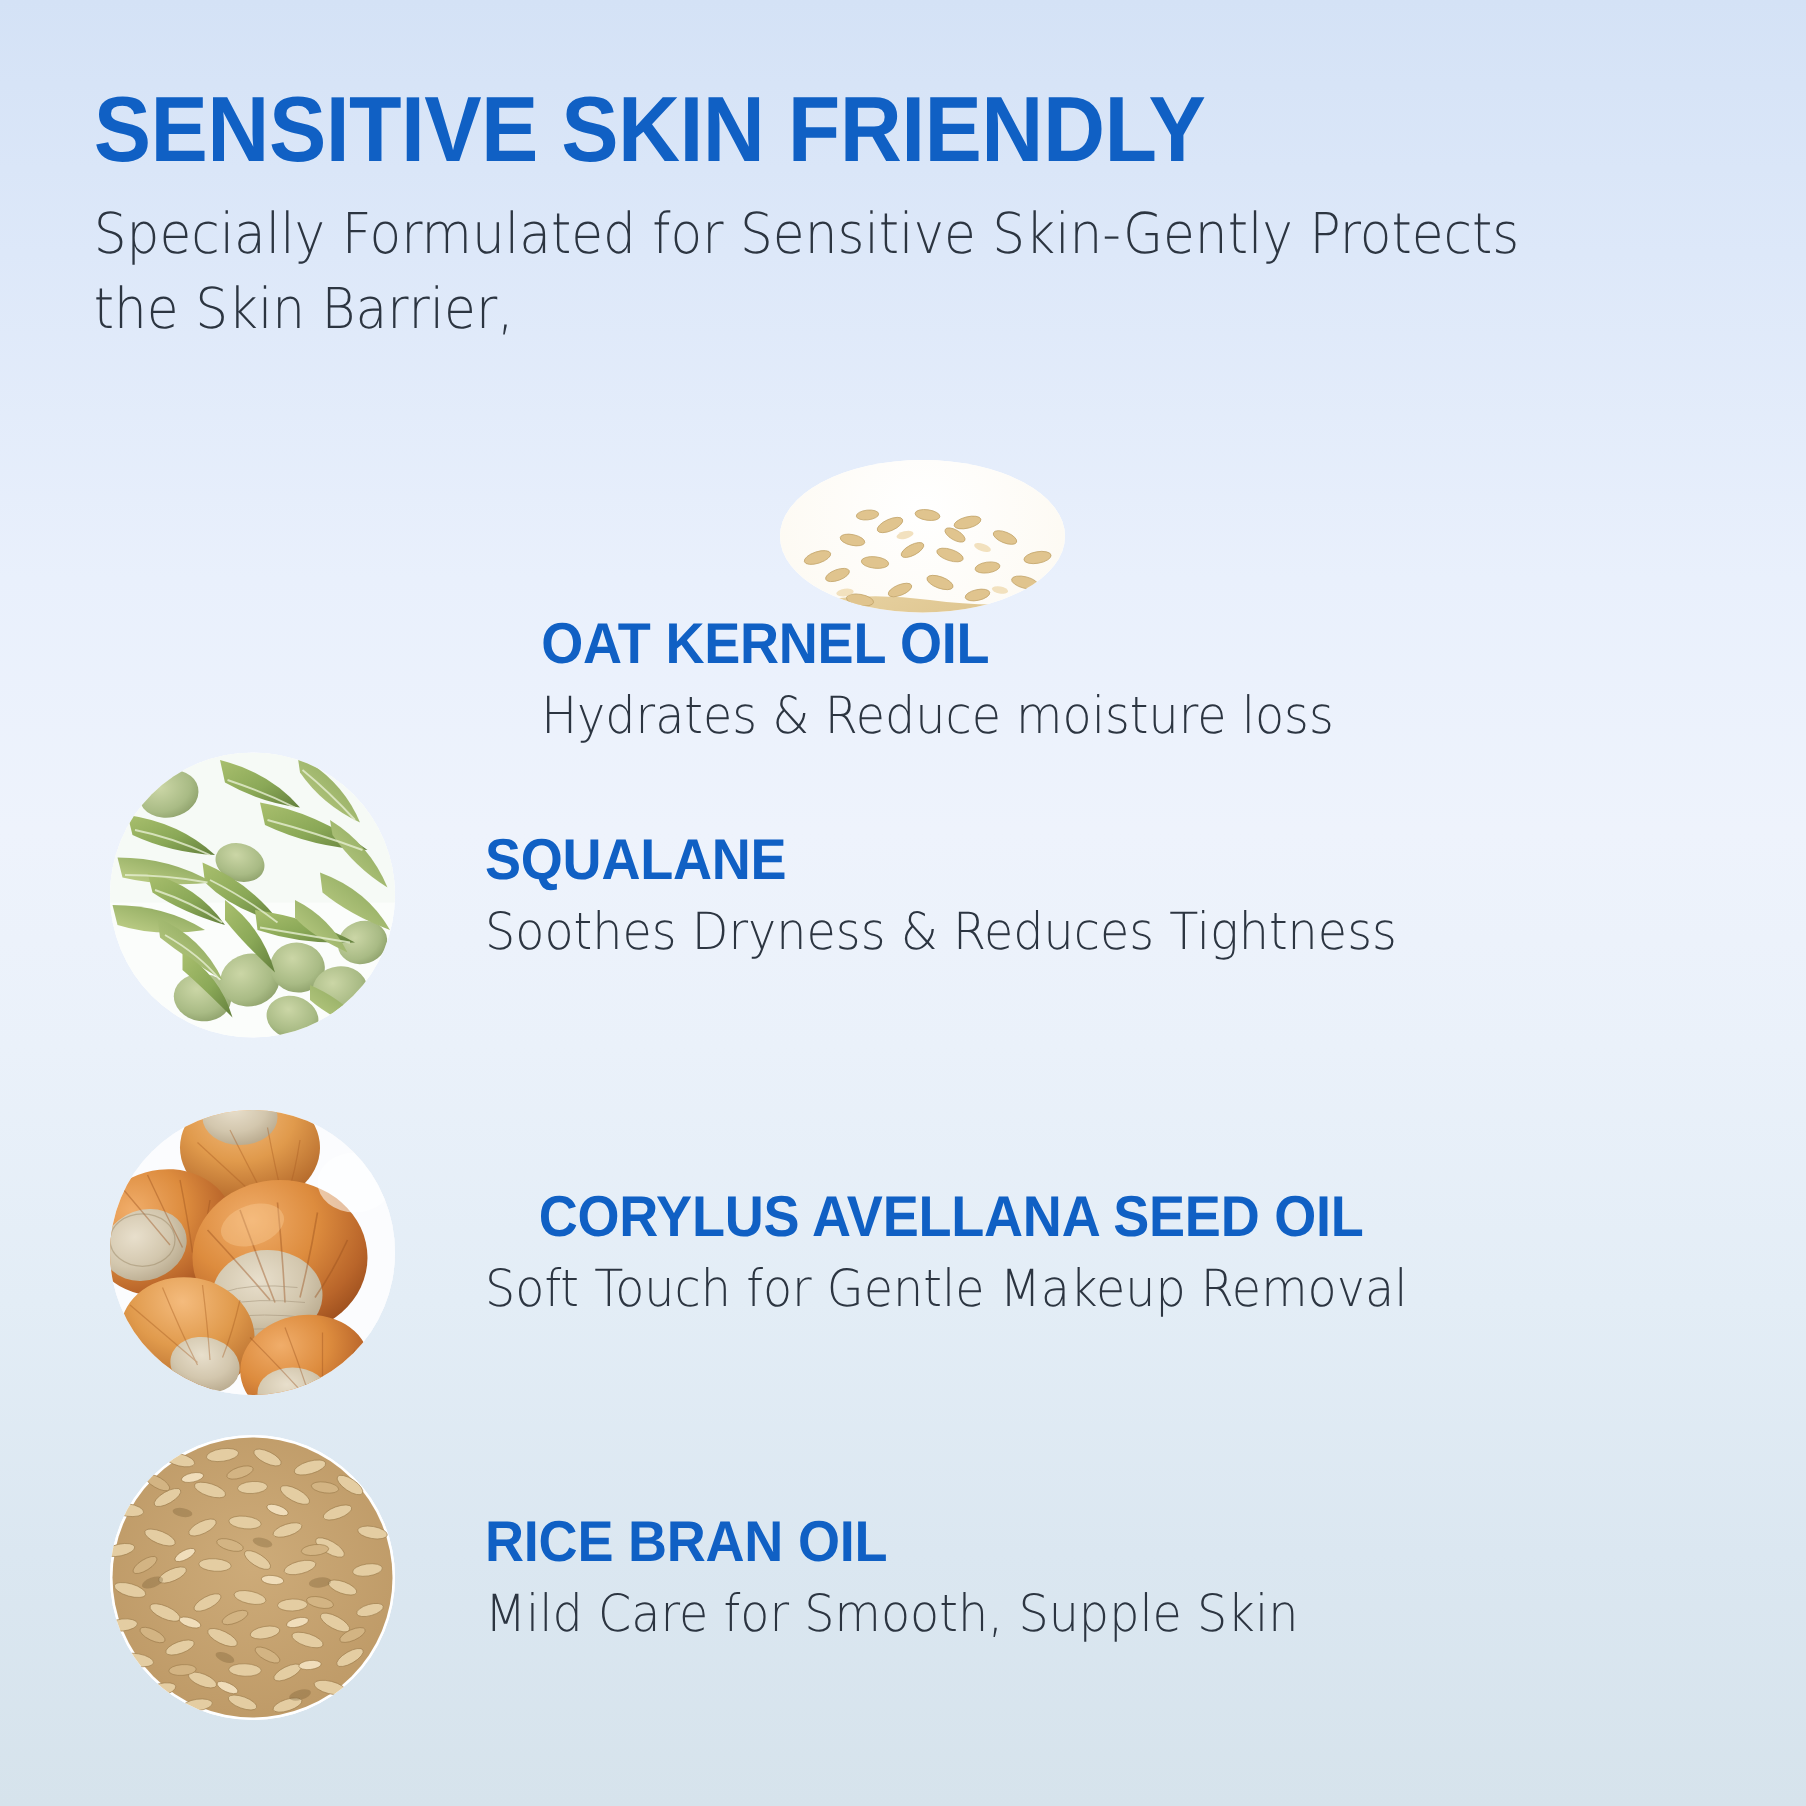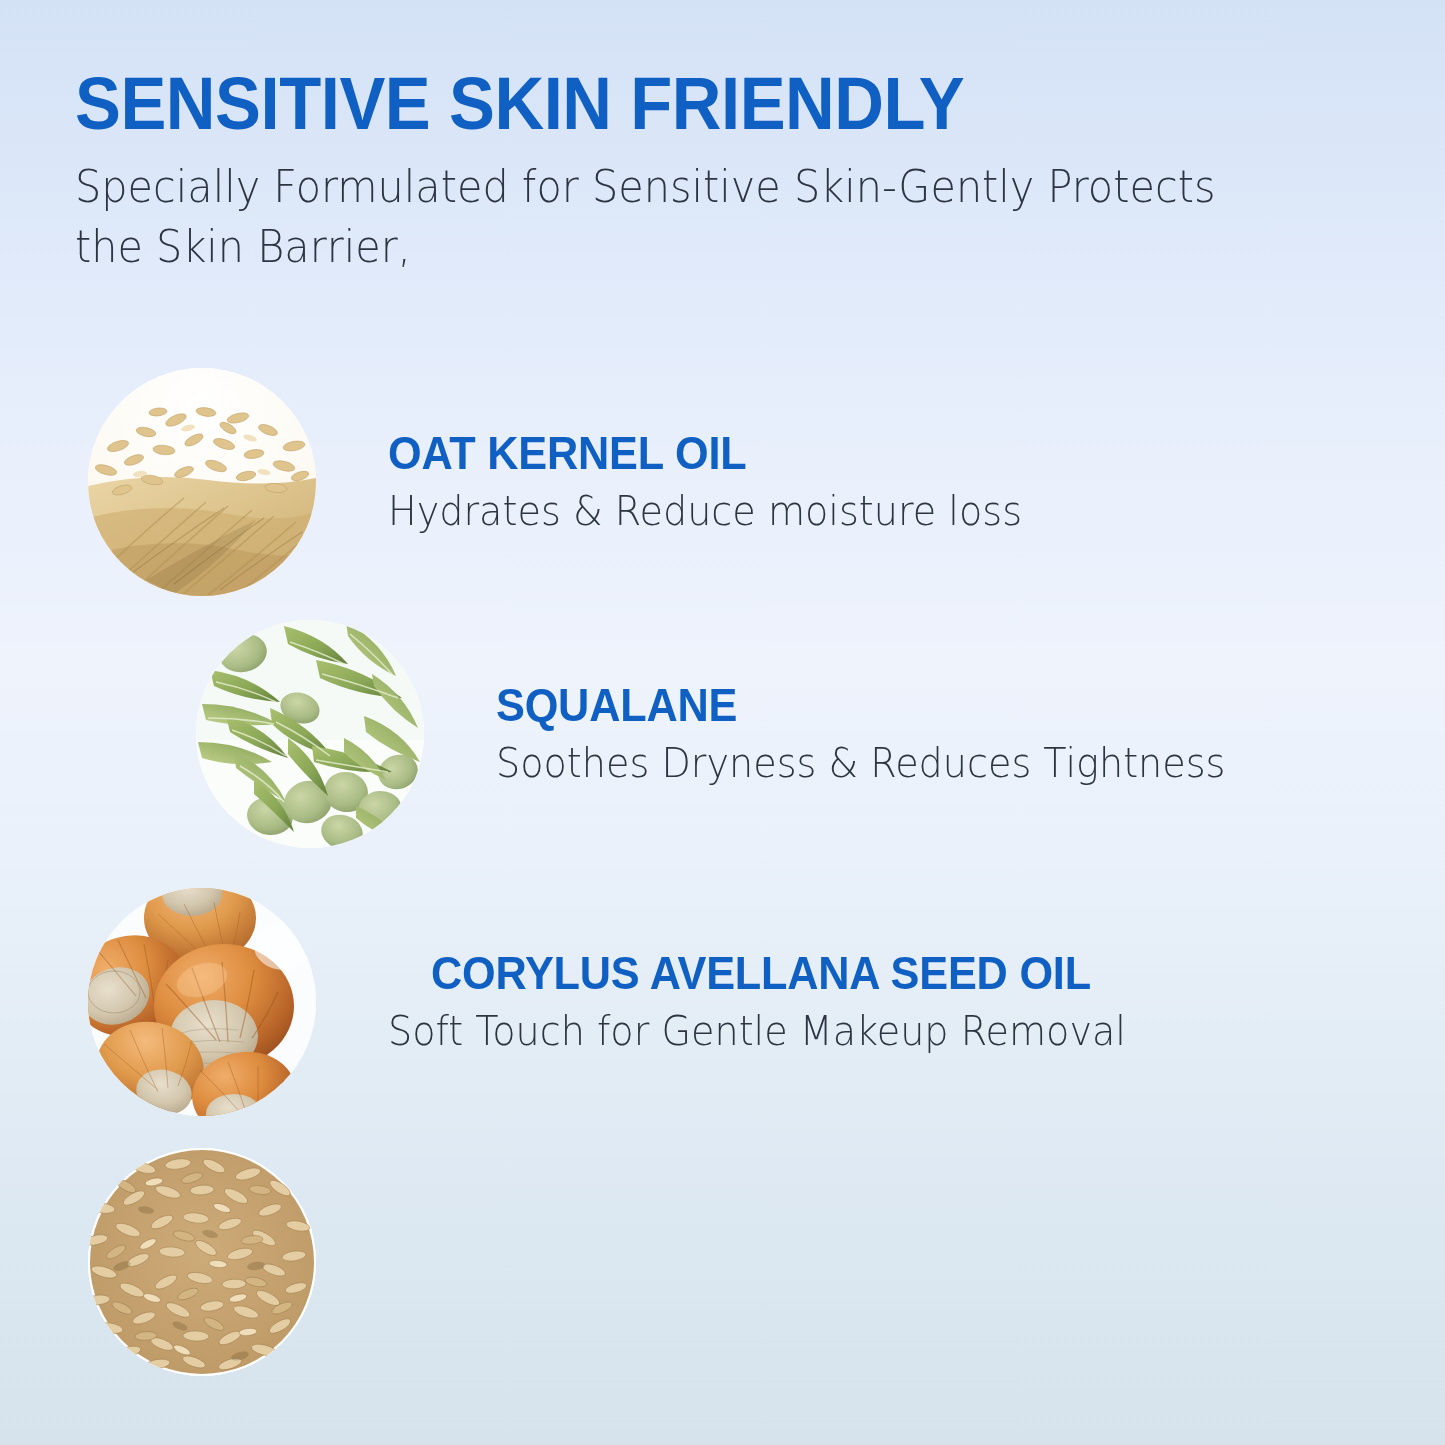--- a/index.html
+++ b/index.html
@@ -53,22 +53,22 @@
   .rows { position:absolute; left:0; top:0; width:1445px; }
 
   .row {
     position:absolute;
     left:88px;
     width:1300px;
     height:228px;
     display:flex;
     align-items:center;
   }
-  .row-1 { top:368px; }
-  .row-2 { top:620px;justify-content:center; }
+  .row-1 { top:368px;flex-direction:column; }
+  .row-2 { top:602px; }
   .row-3 { top:888px;text-align:center; }
   .row-4 { top:1148px; }
 
   .thumb {
     width:228px;
     height:228px;
     min-width:228px;
     border-radius:50%;
     overflow:hidden;
     position:relative;
@@ -457,15 +457,19 @@
         <g fill="#6a4f28" opacity="0.28">
           <ellipse cx="34" cy="118" rx="9" ry="4" transform="rotate(-20 34 118)"></ellipse>
           <ellipse cx="122" cy="86" rx="8" ry="3.5" transform="rotate(14 122 86)"></ellipse>
           <ellipse cx="168" cy="118" rx="9" ry="4" transform="rotate(-8 168 118)"></ellipse>
           <ellipse cx="92" cy="178" rx="8" ry="3.6" transform="rotate(22 92 178)"></ellipse>
           <ellipse cx="152" cy="208" rx="9" ry="4" transform="rotate(-16 152 208)"></ellipse>
           <ellipse cx="58" cy="62" rx="8" ry="3.5" transform="rotate(10 58 62)"></ellipse>
         </g>
       </svg>
     </div>
+    <div class="text-col">
+      <div class="ing-name">RICE BRAN OIL</div>
+      <div class="ing-desc">Mild Care for Smooth, Supple Skin</div>
+    </div>
   </div>
 
 </div>
 
 </body></html>

